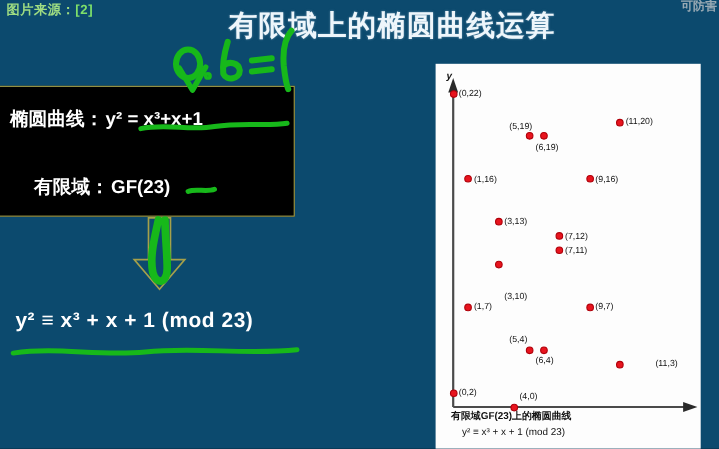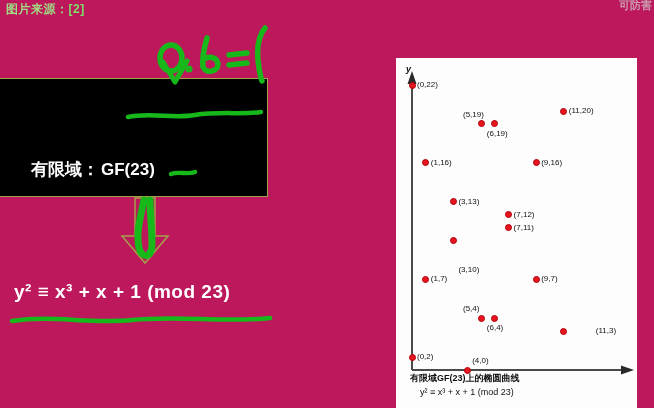--- a/index.html
+++ b/index.html
@@ -1,18 +1,18 @@
 <!DOCTYPE html>
 <html><head>
 <meta charset="utf-8">
 <style>
   html,body{margin:0;padding:0;background:#000;}
   body{width:654px;height:408px;overflow:hidden;
        font-family:"Liberation Sans","DejaVu Sans",sans-serif;}
-  #slide{position:relative;width:654px;height:408px;background:#be185d;overflow:hidden;}
+  #slide{position:relative;width:654px;height:408px;background:#0c4a6e;overflow:hidden;}
 
   
   #source-credit{position:absolute;left:6px;top:1px;font-size:12px;font-weight:bold;
       color:#9fdc82;letter-spacing:.5px;white-space:nowrap;}
   #source-credit .ref{color:#7ee06a;}
 
   
   #page-title{position:absolute;left:208px;top:6px;font-size:26px;font-weight:bold;
       color:#eef6fb;letter-spacing:1px;white-space:nowrap;
       text-shadow:0 0 2px rgba(200,225,245,.5);}
@@ -58,24 +58,28 @@
 </style>
 </head>
 <body>
 
 <div id="slide">
 
   <div id="source-credit">
     <span>图片来源：</span><span class="ref">[2]</span>
   </div>
 
+  <div id="page-title">有限域上的椭圆曲线运算</div>
 
   <div id="watermark">可防害</div>
 
   <div id="definition-box">
+    <div class="def-row" id="def-row-curve">
+      <span class="def-label">椭圆曲线：</span><span class="def-value">y² = x³+x+1</span>
+    </div>
     <div class="def-row" id="def-row-field">
       <span class="def-label">有限域：</span><span class="def-value">GF(23)</span>
     </div>
   </div>
 
   <svg class="ink" id="ink-note" width="130" height="62" viewBox="0 0 130 62">
     <g fill="none" stroke="#17b81a" stroke-width="5.5" stroke-linecap="round" stroke-linejoin="round">
       <ellipse cx="21" cy="36" rx="11" ry="13"></ellipse>
       <circle cx="39" cy="47" r="1.6" stroke-width="4"></circle>
       <path d="M57 16 C54 26 52 36 53 45 C56 52 68 50 68 42 C67 35 58 33 53 38"></path>

